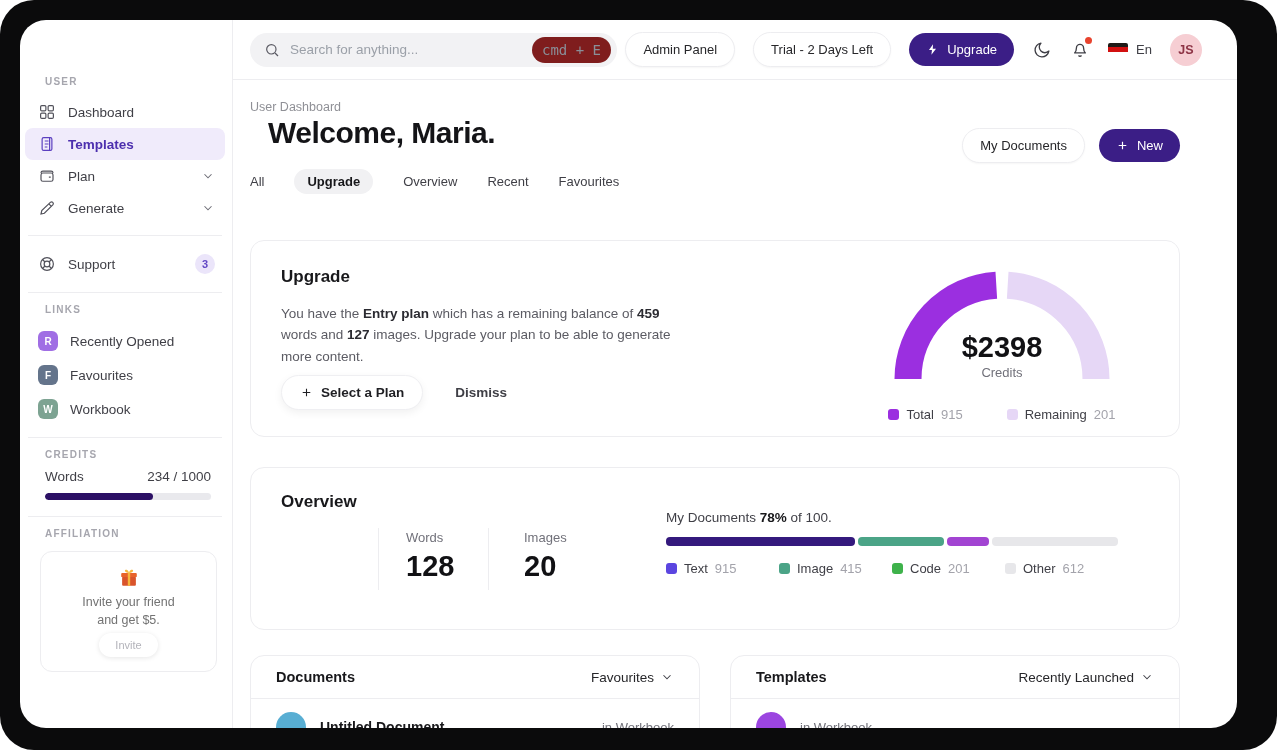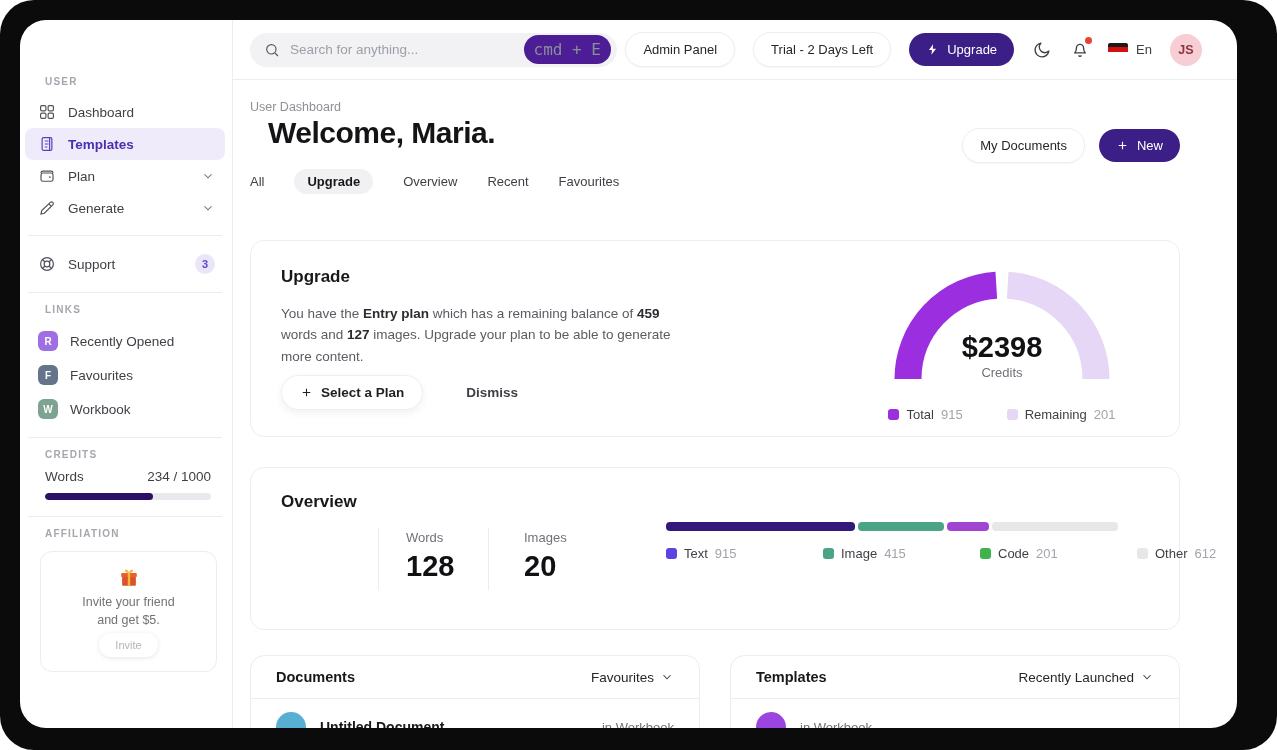--- a/index.html
+++ b/index.html
@@ -24,21 +24,21 @@
   .promo-card { margin:12px 8px 0 15px; border:1px solid #ededf0; border-radius:12px; padding:15px 8px 14px; text-align:center; }
   .promo-text { font-size:12.5px; color:#737373; line-height:1.45; margin-top:0; }
   .promo-btn { display:inline-block; margin-top:4px; padding:6px 16px; border-radius:999px; background:#fff; box-shadow:0 1px 5px rgba(0,0,0,.1); font-size:11px; color:#b3b3ba; cursor:pointer; }
 
   
   .main { flex:1; display:flex; flex-direction:column; min-width:0; }
   .topbar { height:60px; flex:0 0 60px; border-bottom:1px solid #ededf0; display:flex; align-items:center; justify-content:space-between; padding:0 35px 0 17px; }
   .search { width:367px; height:34px; background:#f2f2f4; border-radius:999px; display:flex; align-items:center; gap:10px; padding:0 6px 0 14px; cursor:text; }
   .search .ic { width:16px; height:16px; stroke:#5a5a63; fill:none; stroke-width:1.8; }
   .search .ph { font-size:13.5px; color:#9ba0a8; }
-  .kbd { margin-left:auto; background:#4c1d95; border-radius:999px; padding:5px 10px; font-family:"DejaVu Sans Mono",monospace; font-size:16px; color:#8a8f98; }
+  .kbd { margin-left:auto; background:#7f1d1d; border-radius:999px; padding:5px 10px; font-family:"DejaVu Sans Mono",monospace; font-size:14px; color:#8a8f98; }
   .cluster { display:flex; align-items:center; gap:18px; }
   .pill { padding:9px 17px; border:1px solid #ededf0; border-radius:999px; background:#fff; font-size:13px; font-weight:500; color:#27272a; box-shadow:0 1px 2px rgba(0,0,0,.04); cursor:pointer; white-space:nowrap; }
   .btn-primary { display:flex; align-items:center; gap:8px; padding:9px 17px; border-radius:999px; color:#fff; font-size:13px; font-weight:500; border:none; cursor:pointer; white-space:nowrap; }
   .iconbtn { background:none; border:none; cursor:pointer; position:relative; display:flex; }
   .iconbtn .ic { width:20px; height:20px; stroke:#3f3f46; fill:none; stroke-width:1.6; }
   .dot { position:absolute; top:-3px; right:-2px; width:7px; height:7px; border-radius:50%; }
   .lang { display:flex; align-items:center; gap:8px; font-size:13px; color:#3f3f46; cursor:pointer; }
   .flag { width:20px; height:14px; border-radius:2px; overflow:hidden; display:flex; flex-direction:column; }
   .flag i { flex:1; display:block; }
   .avatar { width:32px; height:32px; border-radius:50%; background:#f6ced3; color:#8d3345; font-size:12.5px; font-weight:700; display:flex; align-items:center; justify-content:center; cursor:pointer; }
@@ -53,21 +53,21 @@
   .tab.active { background:#f1f1f3; border-radius:999px; padding:5px 13px; font-weight:700; color:#18181b; }
 
   .card { position:absolute; background:#fff; border:1px solid #ededf0; border-radius:14px; }
   .card-title { font-size:17px; font-weight:700; color:#18181b; }
 
   
   #upgrade-card { left:17px; top:160px; width:930px; height:197px; }
   #upgrade-card .card-title { position:absolute; left:30px; top:26px; }
   .upgrade-body { position:absolute; left:30px; top:62px; width:400px; font-size:13.5px; line-height:1.58; color:#5b5b63; }
   .upgrade-body b { color:#2b2b31; }
-  .upgrade-actions { position:absolute; left:30px; top:134px; display:flex; align-items:center; gap:43px; }
+  .upgrade-actions { position:absolute; left:30px; top:134px; display:flex; align-items:center; gap:32px; }
   .btn-outline { display:flex; align-items:center; gap:8px; padding:9px 18px; border-radius:999px; border:1px solid #efeff2; background:#fff; box-shadow:0 3px 8px rgba(0,0,0,.06); font-size:13.5px; font-weight:600; color:#1f1f23; cursor:pointer; }
   .btn-text { font-size:13.5px; font-weight:600; color:#3f3f46; background:none; border:none; cursor:pointer; }
   .gauge-wrap { position:absolute; left:641px; top:28px; width:220px; }
   .gauge-center { position:absolute; left:0; right:0; text-align:center; }
   .gauge-value { top:62px; font-size:29px; font-weight:700; color:#111114; }
   .gauge-label { top:96px; font-size:13px; color:#71717a; }
   .gauge-legend { margin-top:16px; display:flex; justify-content:center; gap:44px; }
   .legend-item { display:flex; align-items:center; gap:7px; font-size:13px; }
   .legend-sq { width:11px; height:11px; border-radius:3px; }
   .legend-name { color:#3f3f46; }
@@ -78,21 +78,21 @@
   #overview-card .card-title { position:absolute; left:30px; top:24px; }
   .stat { position:absolute; top:62px; }
   .stat-label { font-size:13px; color:#71717a; }
   .stat-value { margin-top:5px; font-size:29px; font-weight:700; color:#111114; }
   .vdiv { position:absolute; top:60px; width:1px; height:62px; background:#ededf0; }
   .docs-block { position:absolute; left:415px; top:42px; width:452px; }
   .docs-caption { font-size:13.5px; color:#3f3f46; }
   .docs-caption b { color:#18181b; }
   .stacked-bar { margin-top:12px; height:9px; display:flex; gap:3px; }
   .seg { height:100%; border-radius:4px; }
-  .bar-legend { margin-top:15px; display:flex;gap:44px; }
+  .bar-legend { margin-top:15px; display:flex; }
   .bar-legend .legend-item { width:113px; flex:0 0 auto; }
 
   
   .bottom-row { position:absolute; left:17px; top:575px; display:flex; gap:30px; }
   .list-card { width:450px; height:150px; border:1px solid #ededf0; border-radius:14px; background:#fff; }
   .list-head { height:43px; padding:0 25px; display:flex; align-items:center; justify-content:space-between; border-bottom:1px solid #ededf0; }
   .list-head .t { font-size:14.5px; font-weight:600; color:#18181b; }
   .filter { display:flex; align-items:center; gap:6px; font-size:13.5px; font-weight:500; color:#27272a; cursor:pointer; }
   .filter .chev { width:14px; height:14px; stroke:#3f3f46; fill:none; stroke-width:1.8; }
   .list-row { padding:13px 25px; display:flex; align-items:center; gap:14px; cursor:pointer; }
@@ -319,20 +319,21 @@
           <div class="stat-label">Words</div>
           <div class="stat-value">128</div>
         </div>
         <div class="vdiv" style="left:237px"></div>
         <div class="stat" style="left:273px">
           <div class="stat-label">Images</div>
           <div class="stat-value">20</div>
         </div>
 
         <div class="docs-block">
+          <div class="docs-caption"><span>My Documents </span><b>78%</b><span> of 100.</span></div>
           <div class="stacked-bar">
             <div class="seg" style="width: 42.7%; background: rgb(52, 25, 125);"></div>
             <div class="seg" style="width: 19.4%; background: rgb(75, 164, 135);"></div>
             <div class="seg" style="width: 9.4%; background: rgb(162, 68, 210);"></div>
             <div class="seg" style="width: 28.5%; background: rgb(231, 231, 234);"></div>
           </div>
           <div class="bar-legend">
             <span class="legend-item">
               <span class="legend-sq" style="background: rgb(91, 69, 224);"></span>
               <span class="legend-name">Text</span>

